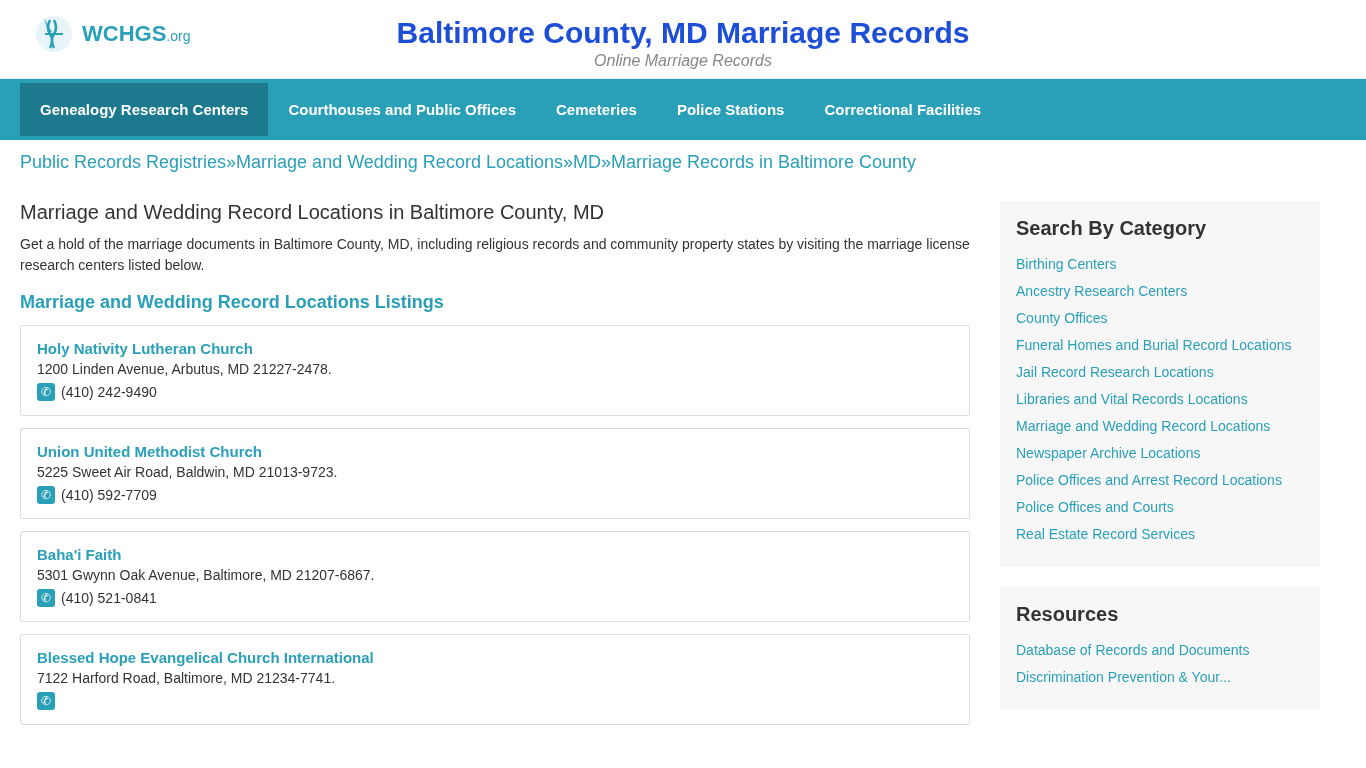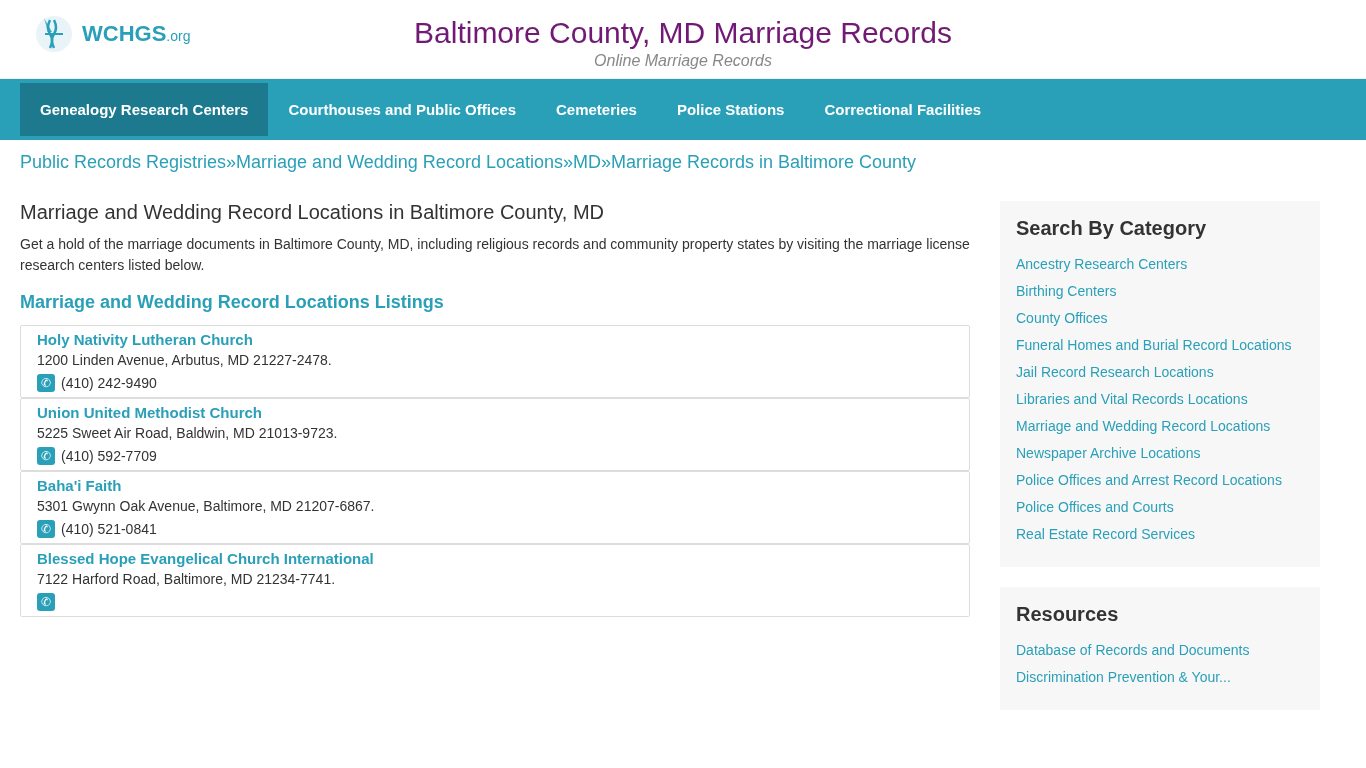--- a/index.html
+++ b/index.html
@@ -29,22 +29,22 @@
     .logo-text {
       font-size: 22px;
       font-weight: bold;
       color: #333;
     }
     .logo-text span {
       color: #2aa0b8;
     }
     .site-title {
       font-size: 30px;
-      font-weight: normal;
-      color: #701a75;
+      font-weight: bold;
+      color: #1d4ed8;
       margin-top: 4px;
     }
     .site-subtitle {
       font-size: 16px;
       color: #888;
       margin-top: 2px;
       font-style: italic;
     }
 
     
@@ -103,21 +103,22 @@
     }
     .listings-heading {
       font-size: 18px;
       color: #2aa0b8;
       margin-bottom: 12px;
     }
 
     
     .location-card {
       border: 1px solid #ddd;
-      padding: 5px 16px;
+      padding: 14px 16px;
+      margin-bottom: 12px;
       border-radius: 2px;
     }
     .location-name {
       font-size: 15px;
       color: #2aa0b8;
       font-weight: bold;
       margin-bottom: 4px;
     }
     .location-address {
       font-size: 14px;
@@ -244,22 +245,22 @@
         <span></span>
       </div>
     </div>
 
   </div>
 
   <div class="sidebar">
 
     <div class="sidebar-section">
       <div class="sidebar-title">Search By Category</div>
+      <a class="sidebar-link" href="#">Birthing Centers</a>
       <a class="sidebar-link" href="#">Ancestry Research Centers</a>
-      <a class="sidebar-link" href="#">Birthing Centers</a>
       <a class="sidebar-link" href="#">County Offices</a>
       <a class="sidebar-link" href="#">Funeral Homes and Burial Record Locations</a>
       <a class="sidebar-link" href="#">Jail Record Research Locations</a>
       <a class="sidebar-link" href="#">Libraries and Vital Records Locations</a>
       <a class="sidebar-link" href="#">Marriage and Wedding Record Locations</a>
       <a class="sidebar-link" href="#">Newspaper Archive Locations</a>
       <a class="sidebar-link" href="#">Police Offices and Arrest Record Locations</a>
       <a class="sidebar-link" href="#">Police Offices and Courts</a>
       <a class="sidebar-link" href="#">Real Estate Record Services</a>
     </div>

